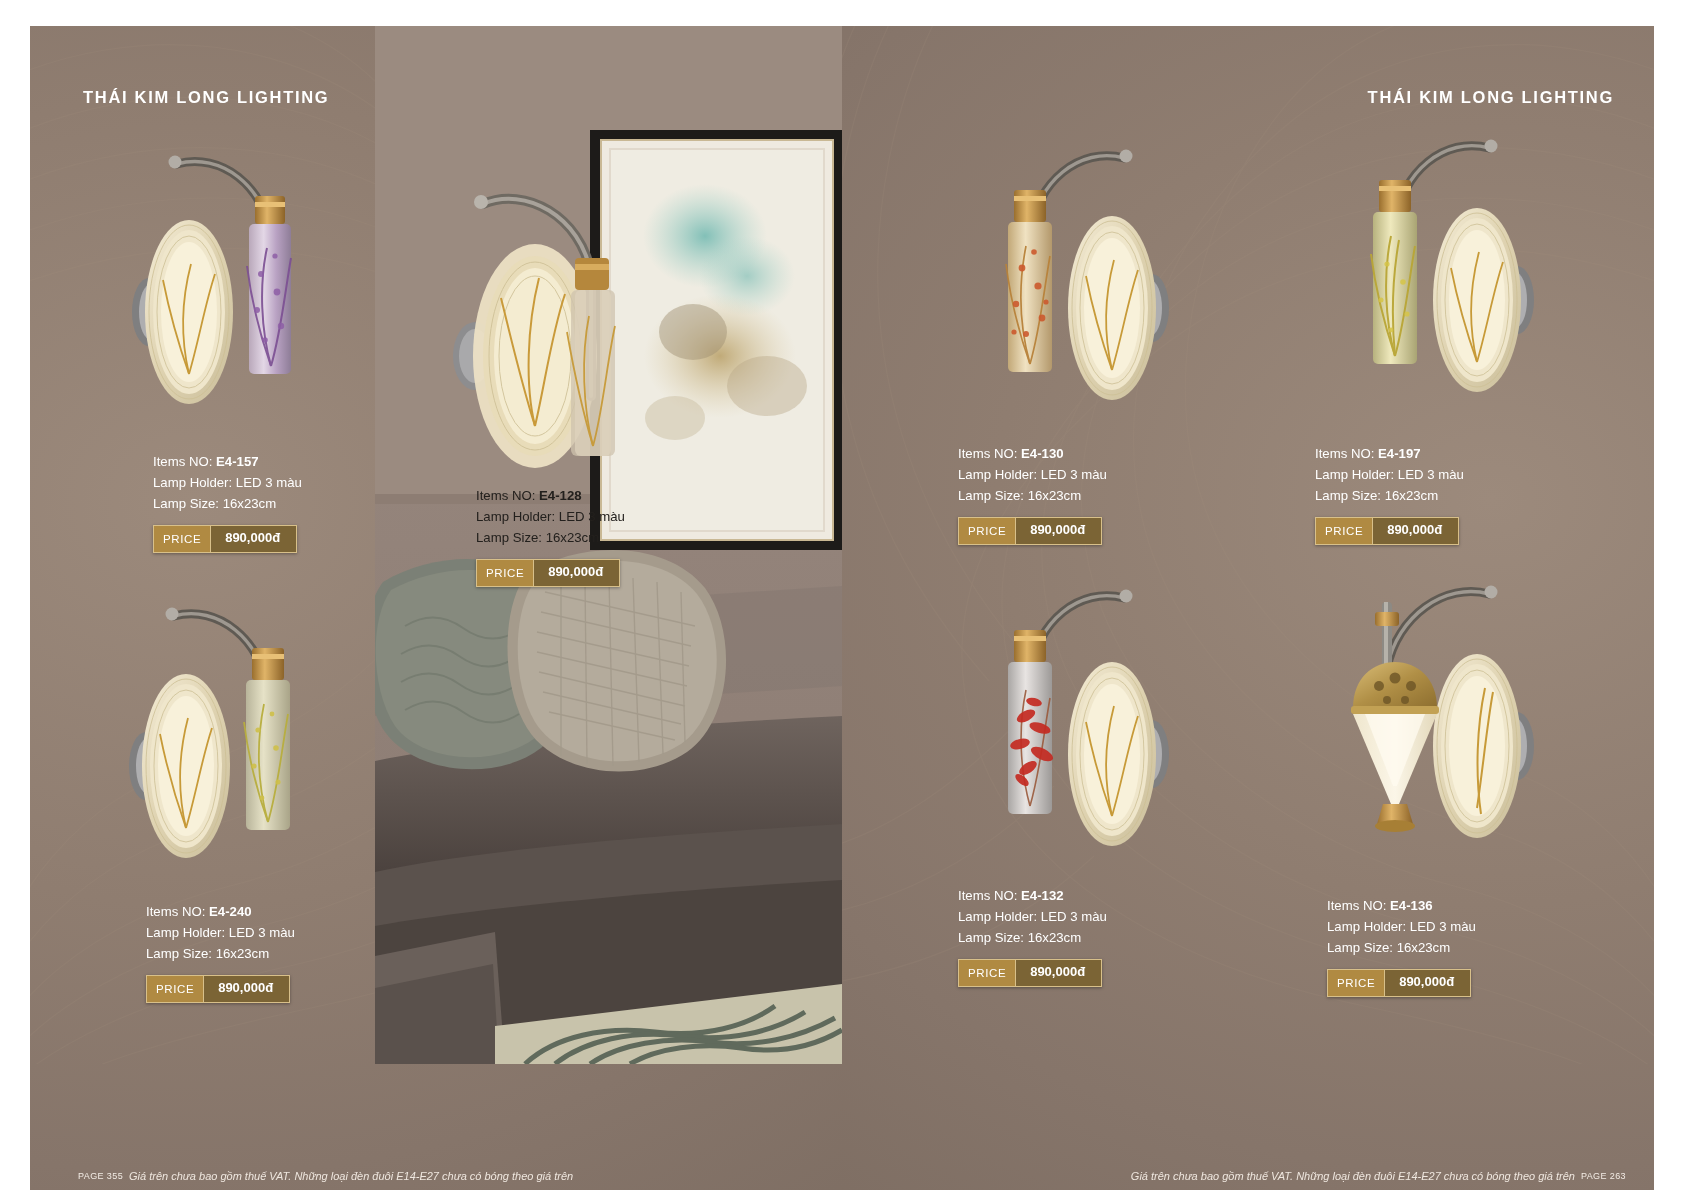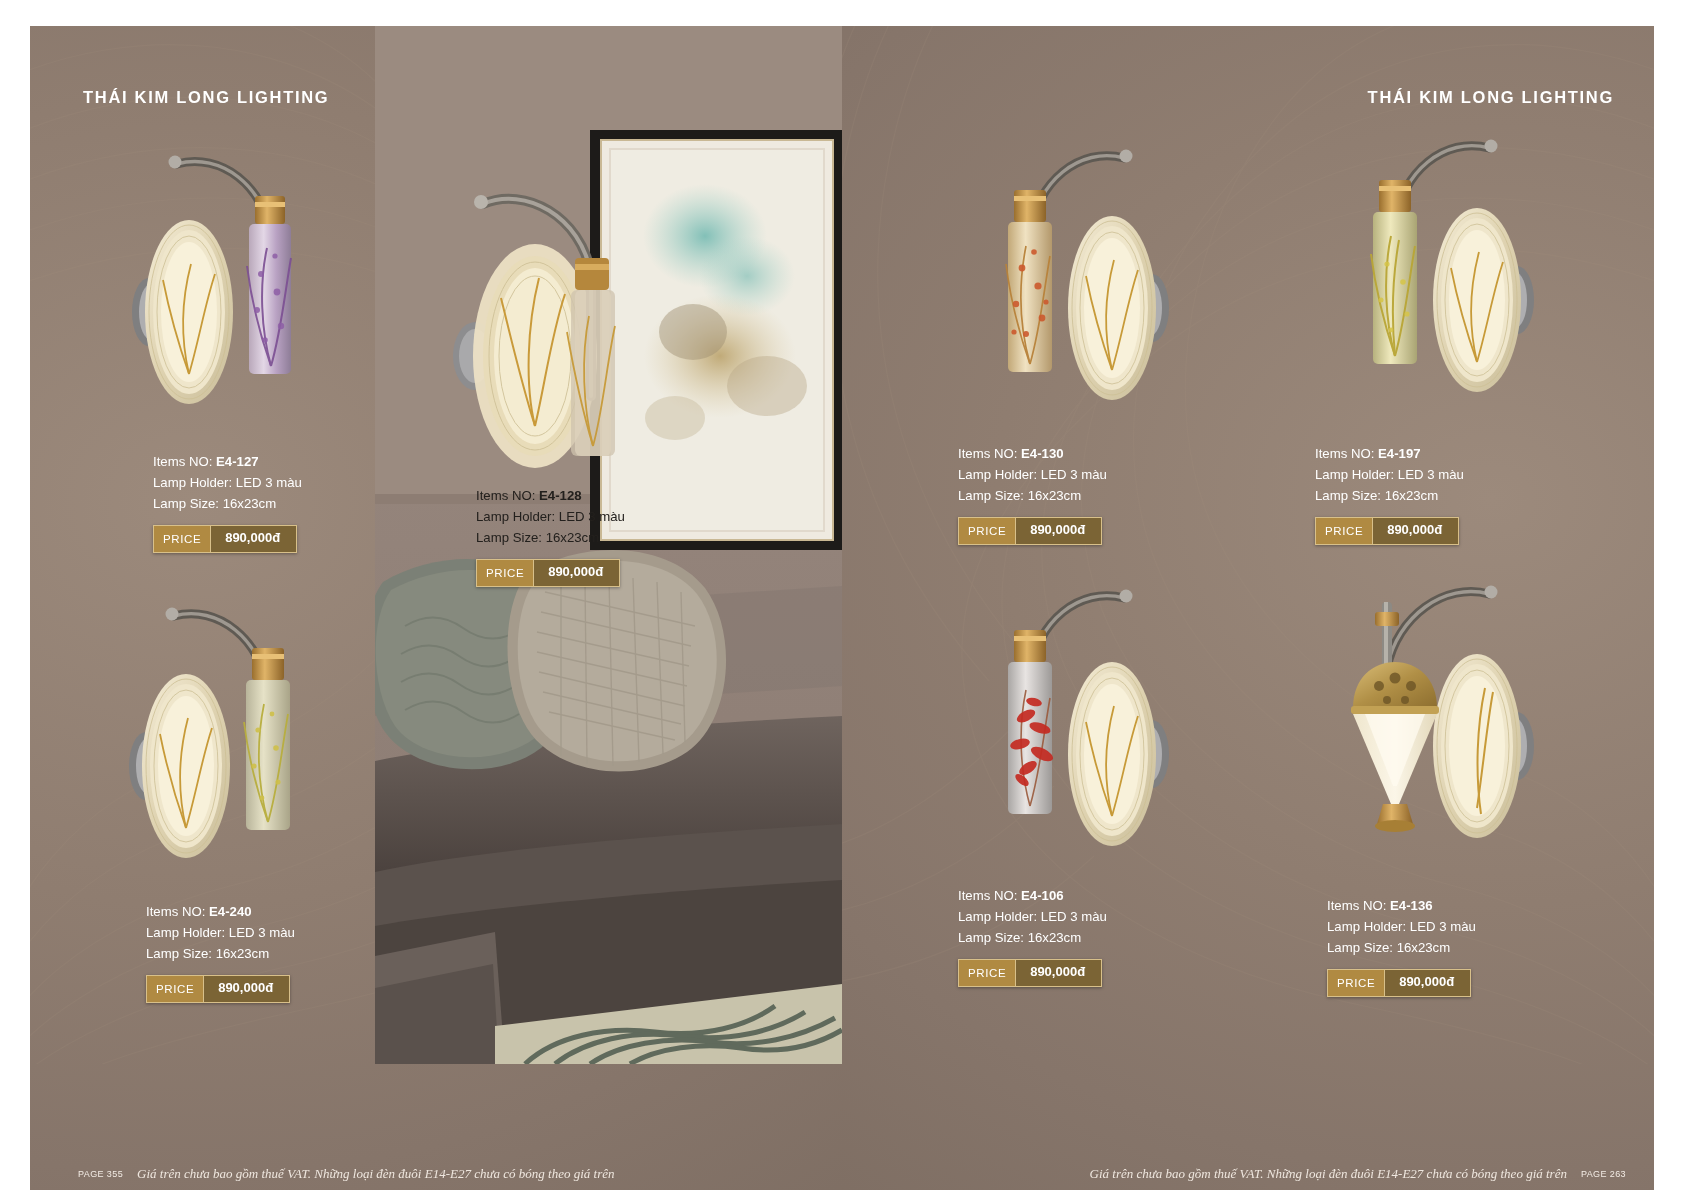--- a/index.html
+++ b/index.html
@@ -61,26 +61,26 @@
 
   
   .footer {
     position: absolute;
     bottom: 28px;
     font-size: 9.2px;
     color: #efe7df;
     white-space: nowrap;
     display: flex;
     align-items: center;
-    gap: 14px;
+    gap: 6px;
   }
   .page.left .footer { left: 48px; }
   .page.right .footer { right: 28px; }
   .footer .pg { font-size: 9px; letter-spacing: .4px; color: #f3ece5;}
-  .footer .note { font-style: italic; font-size: 13px; font-family: Liberation Serif, serif; }
+  .footer .note { font-style: italic; font-size: 11px; }
 
   
   .photo {
     position: absolute;
     left: 345px;
     top: 0;
     width: 467px;
     height: 1038px;
     overflow: hidden;
   }
@@ -325,21 +325,21 @@
           <circle cx="132" cy="176" r="3"></circle>
             <circle cx="156" cy="192" r="3.2"></circle>
           <circle cx="140" cy="206" r="2.8"></circle>
             <circle cx="150" cy="122" r="2.6"></circle>
         </g>
       </svg>
 
       <div class="info" style="position:absolute; left:28px; top:318px;">
         <div>
           <span>Items NO:</span>
-          <span class="code">E4-127</span>
+          <span class="code">E4-157</span>
         </div>
         <div>
           <span>Lamp Holder:</span>
           <span>LED 3 màu</span>
         </div>
         <div>
           <span>Lamp Size:</span>
           <span>16x23cm</span>
         </div>
         <div class="price-tag">
@@ -642,21 +642,21 @@
           <ellipse cx="112" cy="188" rx="12" ry="5.5" transform="rotate(26 112 188)"></ellipse>
           <ellipse cx="98" cy="202" rx="10" ry="5" transform="rotate(-34 98 202)"></ellipse>
           <ellipse cx="104" cy="136" rx="8" ry="4" transform="rotate(12 104 136)"></ellipse>
           <ellipse cx="92" cy="214" rx="8" ry="4" transform="rotate(40 92 214)"></ellipse>
         </g>
       </svg>
 
       <div class="info" style="position:absolute; left:28px; top:320px;">
         <div>
           <span>Items NO:</span>
-          <span class="code">E4-106</span>
+          <span class="code">E4-132</span>
         </div>
         <div>
           <span>Lamp Holder:</span>
           <span>LED 3 màu</span>
         </div>
         <div>
           <span>Lamp Size:</span>
           <span>16x23cm</span>
         </div>
         <div class="price-tag">

